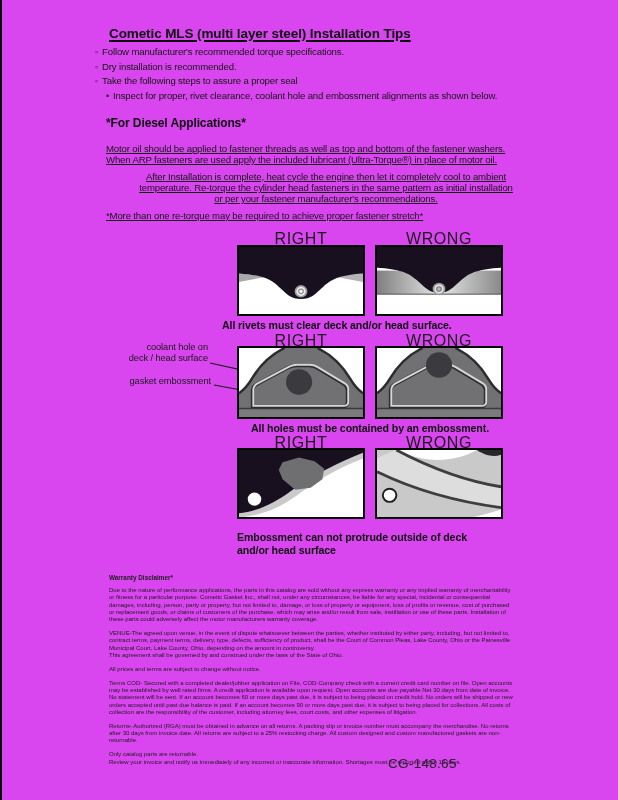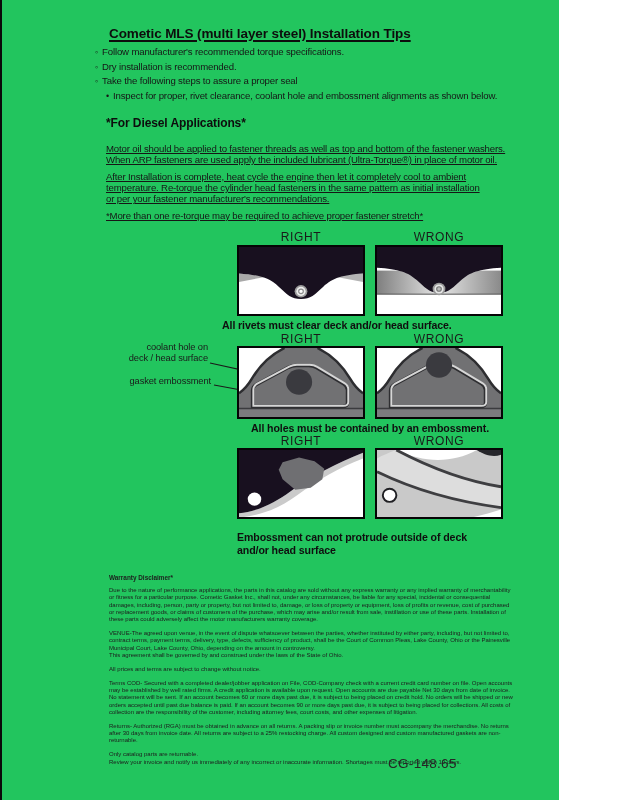--- a/index.html
+++ b/index.html
@@ -1,40 +1,40 @@
 <!DOCTYPE html>
 <html><head>
 <meta charset="utf-8">
 <style>
   html,body { margin:0; padding:0; background:#ffffff; }
   .page {
-    position:relative; width:559px; height:800px; background:#22c55e;
+    position:relative; width:618px; height:800px; background:#d946ef;
     font-family:"Liberation Sans","DejaVu Sans",sans-serif; color:#161616;
     overflow:hidden;
   }
   .left-edge { position:absolute; left:0; top:0; width:2px; height:800px; background:#0a0a0a; }
 
   .title {
     position:absolute; left:109px; top:26px; margin:0;
     font-size:13.5px; font-weight:bold; letter-spacing:-0.1px; color:#0d0d0d;
     text-decoration:underline; text-decoration-thickness:1.5px; text-underline-offset:2px;
   }
 
   .tips { position:absolute; left:95px; top:45px; font-size:9.6px; line-height:13.6px; letter-spacing:-0.15px; }
   .tip::before { content:"\25E6"; margin-right:4px; font-size:9px; }
   .tip.sub { margin-left:11px; }
   .tip.sub::before { content:"\2022"; margin-right:4px; font-size:9px; }
 
   .diesel-heading { position:absolute; left:106px; top:116px; margin:0; font-size:12px; font-weight:bold; letter-spacing:-0.1px; color:#0d0d0d; }
   .body-para { position:absolute; left:106px; width:440px; font-size:9.6px; line-height:11.3px; letter-spacing:-0.15px; white-space:pre-line;text-decoration:underline; }
   .para-oil { top:133px; }
-  .para-retorque { top:161px; }
+  .para-retorque { top:161px;text-align:center; }
   .para-note { top:200px; }
 
-  .dglabel { position:absolute; width:128px; text-align:center; font-size:12px; letter-spacing:0.6px; color:#1a1a1a; }
+  .dglabel { position:absolute; width:128px; text-align:center; font-size:16px; letter-spacing:0.6px; color:#1a1a1a; }
   .lab-r1 { left:237px; top:230px; } .lab-w1 { left:375px; top:230px; }
   .lab-r2 { left:237px; top:332px; } .lab-w2 { left:375px; top:332px; }
   .lab-r3 { left:237px; top:434px; } .lab-w3 { left:375px; top:434px; }
 
   .panel { position:absolute; width:128px; height:71px; border:2px solid #050505; box-sizing:border-box; background:#fff; }
   .panel svg { display:block; }
   .p-r1 { left:237px; top:245px; } .p-w1 { left:375px; top:245px; }
   .p-r2 { left:237px; top:346px; height:73px; } .p-w2 { left:375px; top:346px; height:73px; }
   .p-r3 { left:237px; top:448px; } .p-w3 { left:375px; top:448px; }
 

